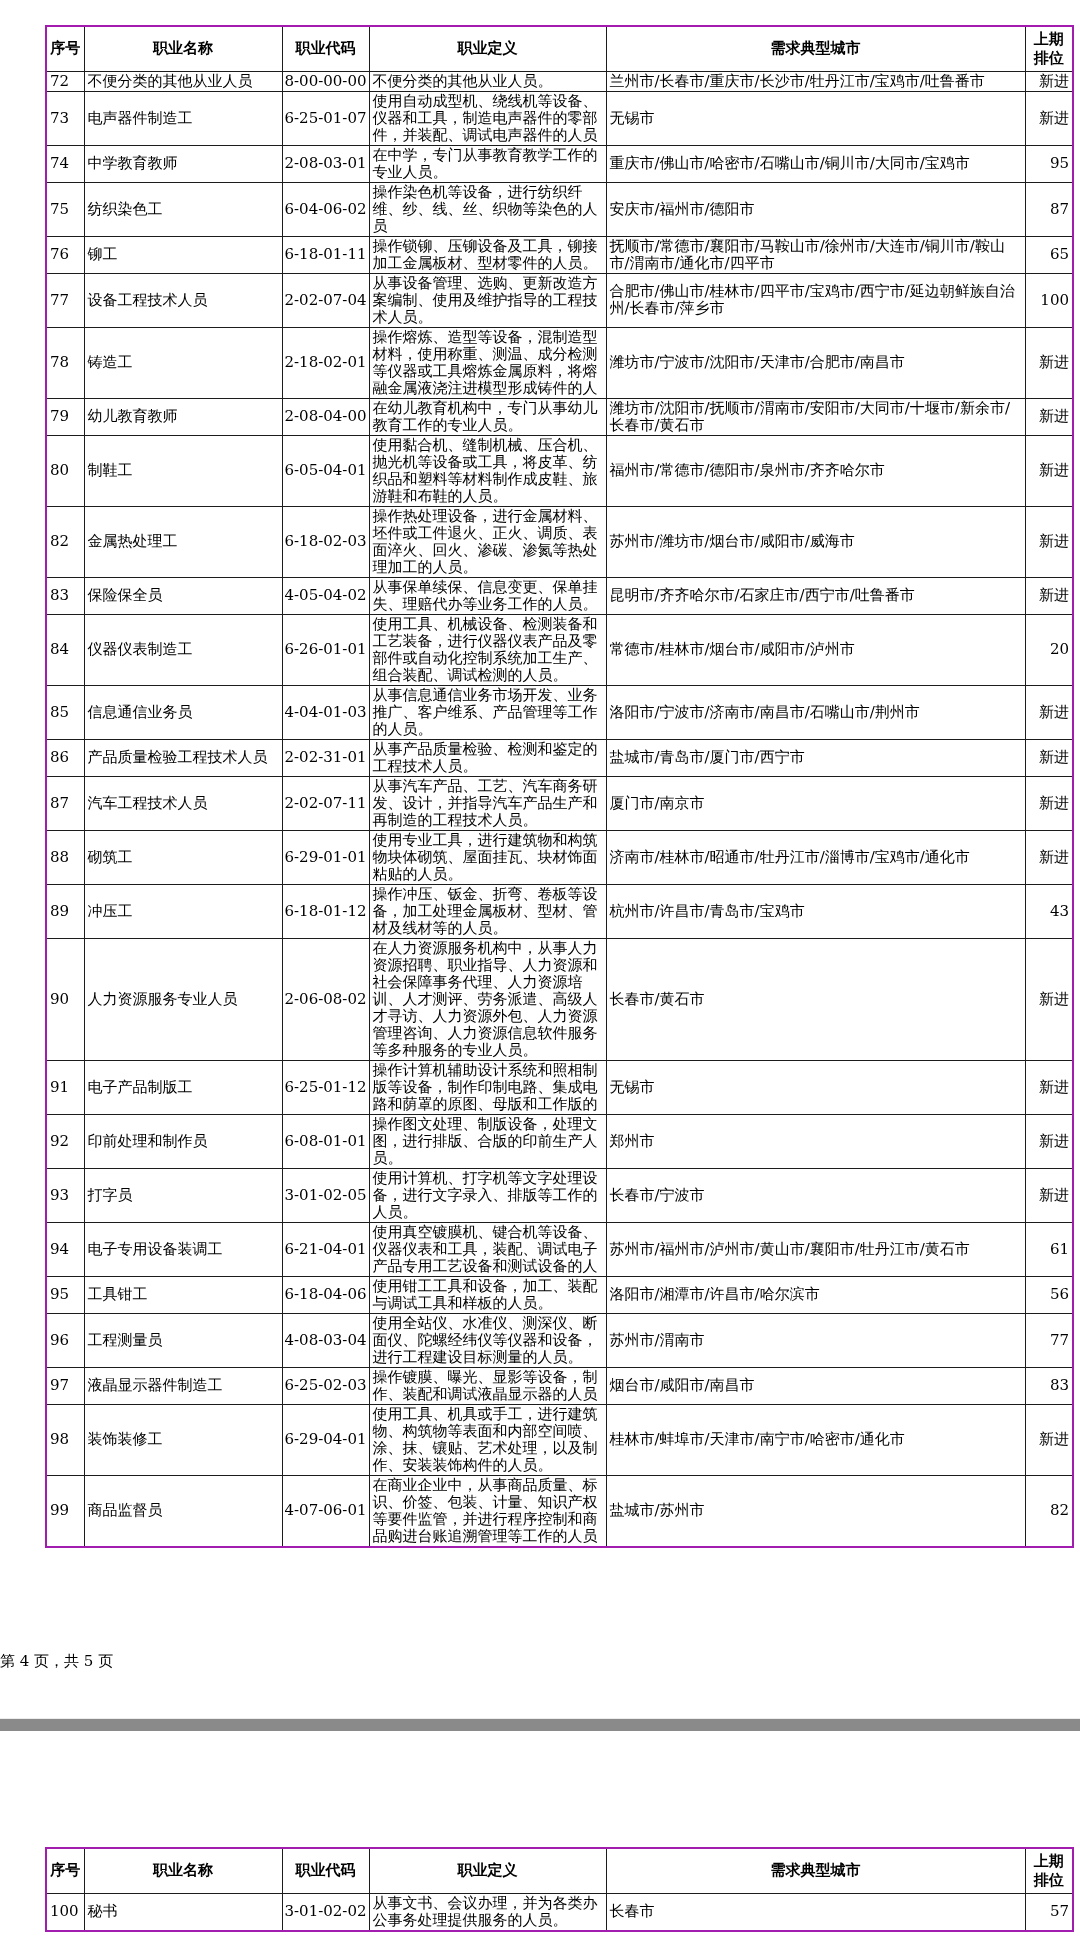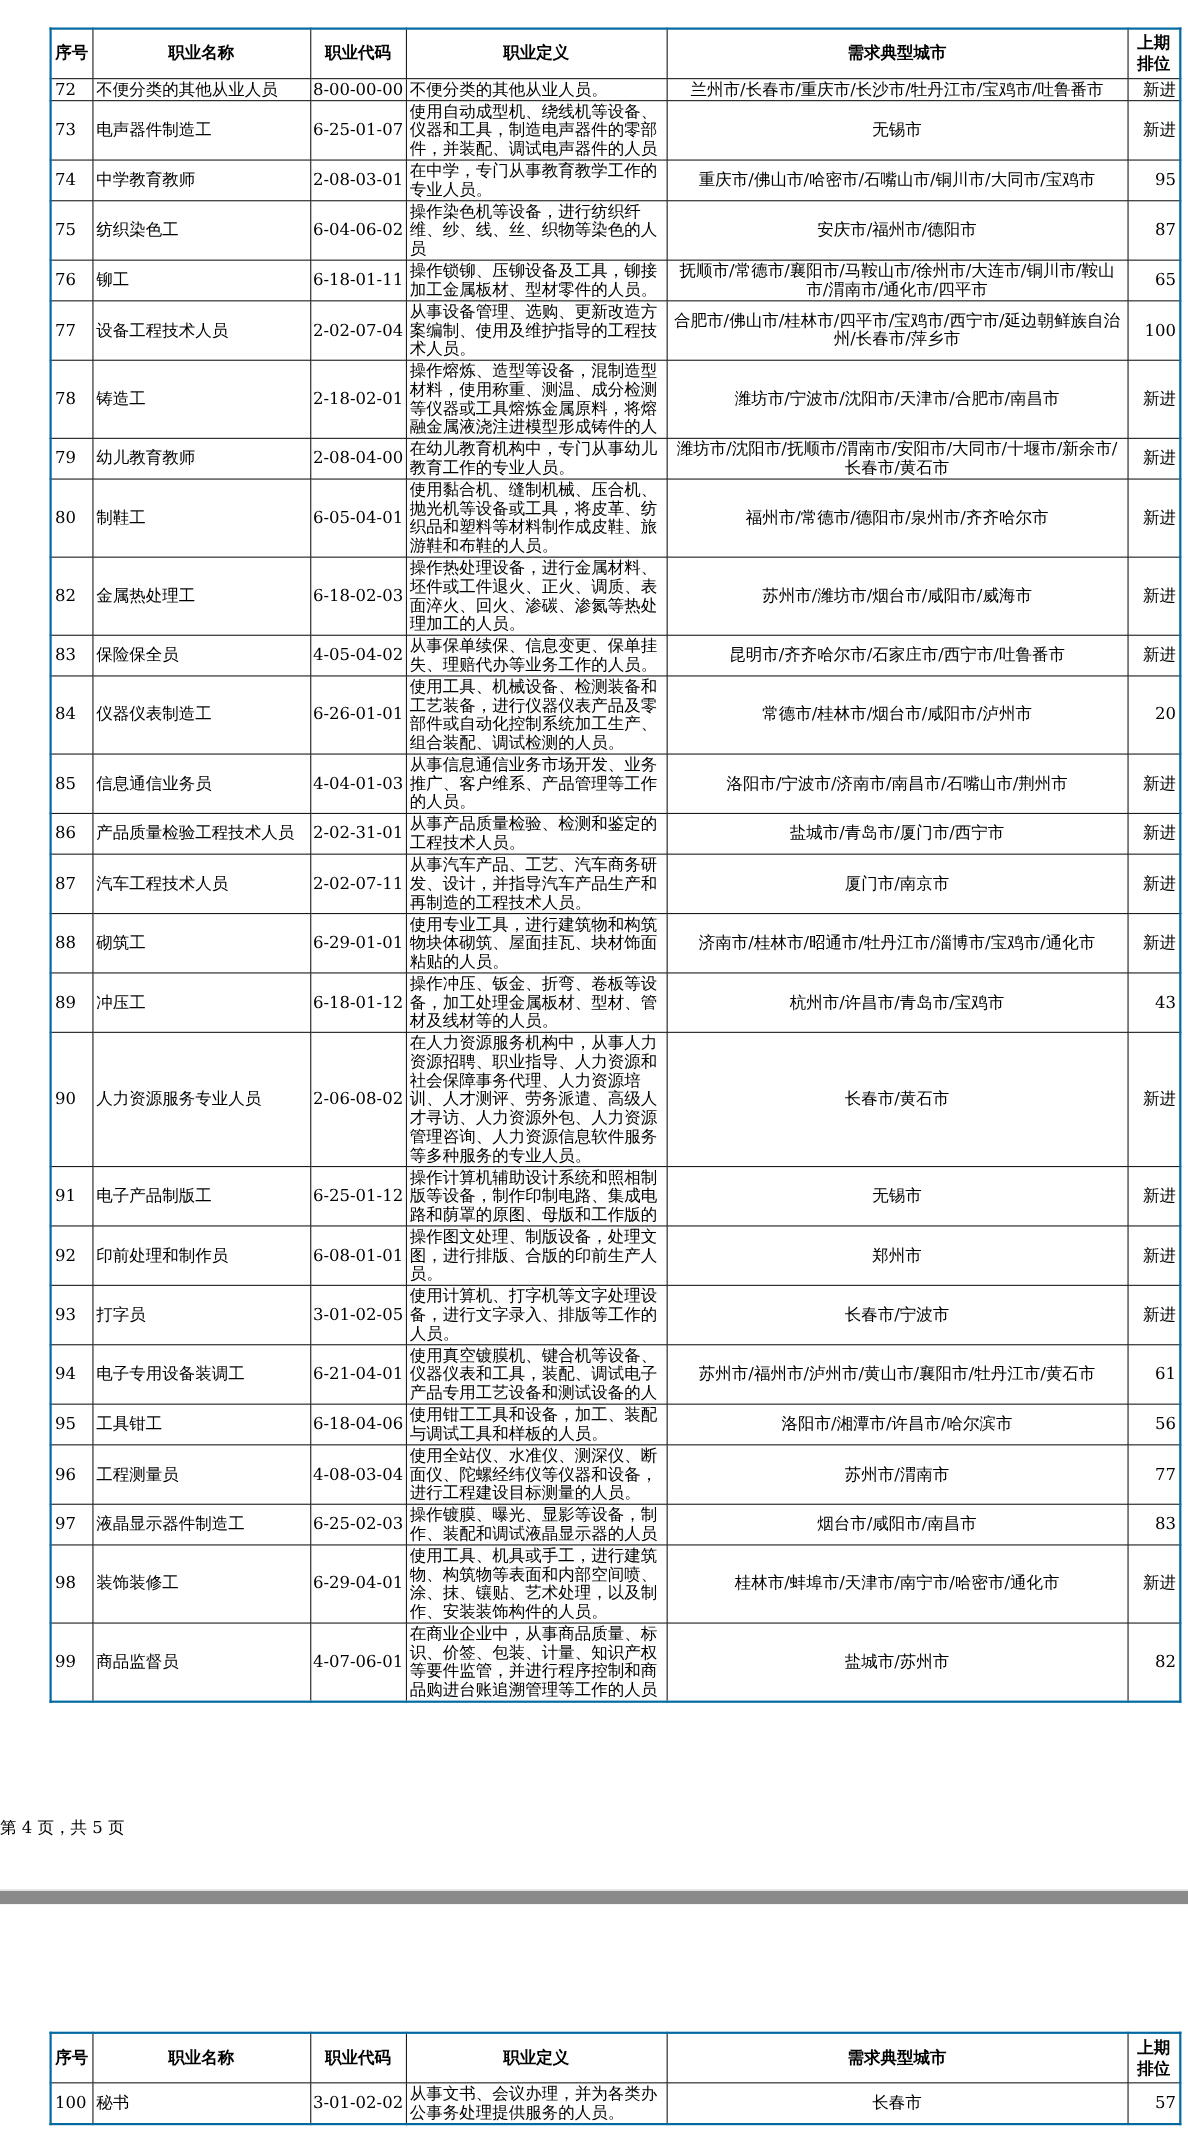--- a/index.html
+++ b/index.html
@@ -14,42 +14,42 @@
     font-family: "DejaVu Serif", "Liberation Serif", serif;
     color: #000000;
   }
   .page { width: 1080px; }
   .page-top { padding-top: 25px; }
   table.doc-table {
     width: 1027px;
     margin-left: 45px;
     border-collapse: collapse;
     table-layout: fixed;
-    border: 2px solid #0369a1;
+    border: 2px solid #a21caf;
   }
   .doc-table th, .doc-table td {
     border: 1px solid #1c1c1c;
     font-size: 15px;
     padding: 1px 3px;
     vertical-align: middle;
     overflow: hidden;
     word-break: break-all;
   }
   .doc-table th {
     font-weight: bold;
     text-align: center;
     line-height: 19px;
     height: 45px;
     padding: 2px 1px;
   }
   .doc-table td { line-height: 17px; }
   td.c-seq  { }
   td.c-code { text-align: center; padding: 1px 0; white-space: nowrap; }
   td.c-def  { text-align: left; }
-  td.c-cities { text-align: center; }
+  td.c-cities { text-align: left; }
   td.c-rank { text-align: right; }
   .col-seq    { width: 38px; }
   .col-name   { width: 198px; }
   .col-code   { width: 87px; }
   .col-def    { width: 237px; }
   .col-cities { width: 419px; }
   .col-rank   { width: 48px; }
   .page-footer {
     position: absolute;
     top: 1652px; left: 0;

